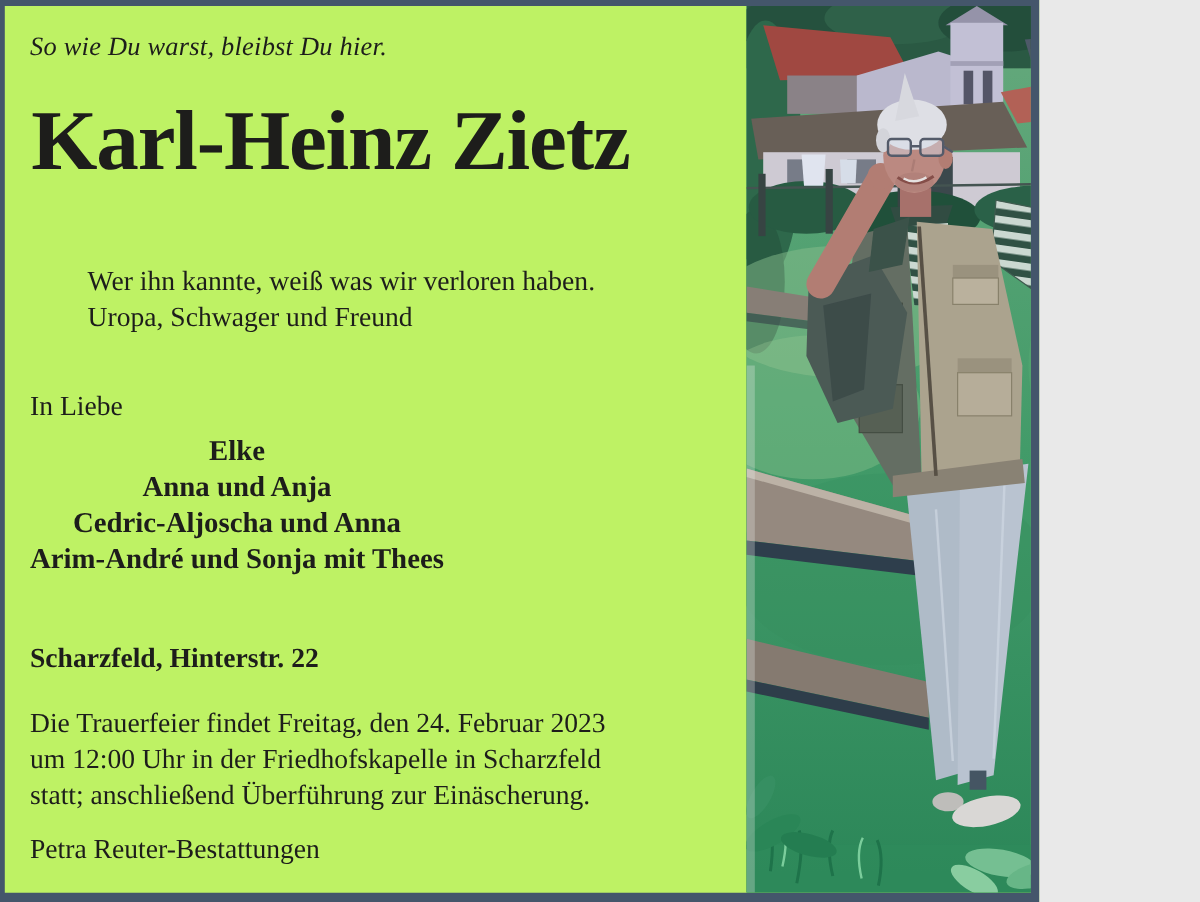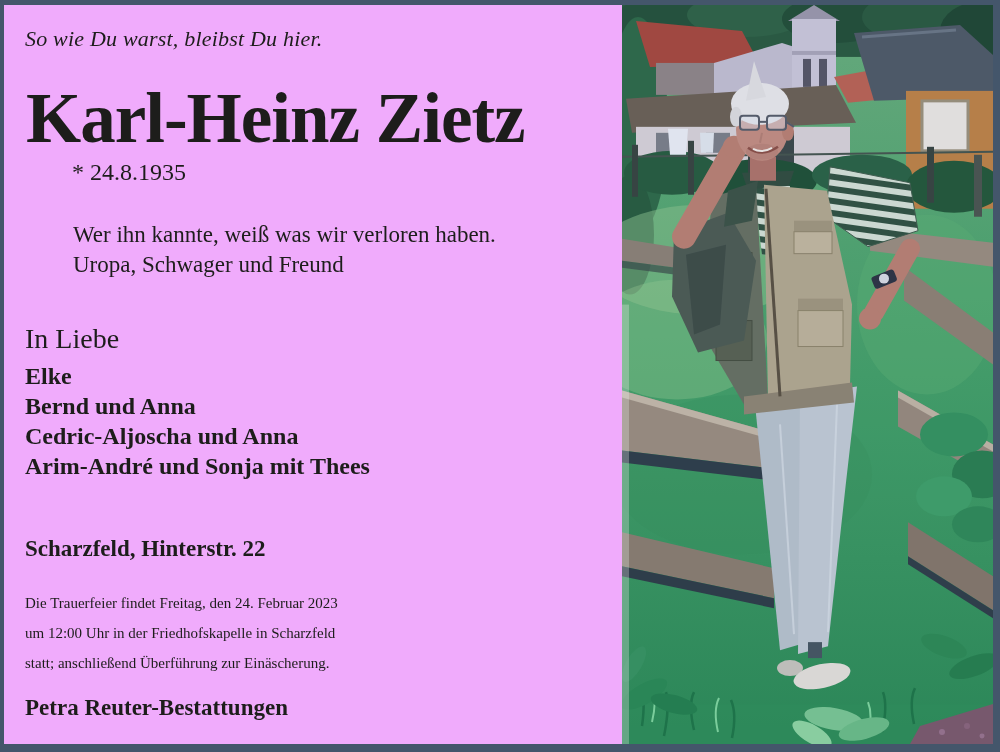--- a/index.html
+++ b/index.html
@@ -1,20 +1,20 @@
 <!DOCTYPE html>
 <html><head>
 <meta charset="utf-8">
 <style>
   html,body{margin:0;padding:0;background:#e9e9e9;}
   .page{
     position:relative;
-    width:1000px;height:752px;
+    width:866px;height:752px;
     box-sizing:border-box;
-    background:#f0abfc;
+    background:#bef264;
     border-style:solid;
     border-color:#44566b;
     border-width:5px 7px 8px 4px;
     overflow:hidden;
     font-family:"Liberation Serif","DejaVu Serif",serif;
     color:#1d1d1b;
   }
   .abs{position:absolute;}
   .epigraph{
     top:21px;left:21px;
@@ -23,54 +23,53 @@
   }
   .deceased-name{
     top:81px;left:22px;margin:0;
     font-size:71px;line-height:64px;font-weight:bold;
     letter-spacing:-1px;white-space:nowrap;font-family:Liberation Serif, serif;
   }
   .dates{top:154px;left:0;width:560px;height:30px;font-size:24px;}
   .dates .birth{position:absolute;left:68px;top:0;white-space:nowrap;}
   .dates .death{position:absolute;left:305px;top:0;white-space:nowrap;}
   .tribute{top:215px;left:21px;font-size:23px;line-height:30px;white-space:nowrap;margin-left:48px;}
-  .closing{top:319px;left:21px;font-size:28px;line-height:30px;}
-  .mourners{top:356px;left:21px;font-size:24px;line-height:30px;font-weight:bold;white-space:nowrap;}
+  .closing{top:319px;left:21px;font-size:23px;line-height:30px;}
+  .mourners{top:356px;left:21px;font-size:24px;line-height:30px;font-weight:bold;white-space:nowrap;text-align:center;}
   .address{top:529px;left:21px;font-size:23px;line-height:30px;white-space:nowrap;font-weight:bold;}
-  .service{top:583px;left:21px;font-size:15px;line-height:30px;white-space:nowrap;}
-  .funeral-home{top:688px;left:21px;font-size:23px;line-height:30px;white-space:nowrap;font-weight:bold;}
+  .service{top:583px;left:21px;font-size:23px;line-height:30px;white-space:nowrap;}
+  .funeral-home{top:688px;left:21px;font-size:23px;line-height:30px;white-space:nowrap;}
   .photo{
     top:0;left:618px;width:371px;height:739px;
     overflow:hidden;background:#4a9a63;
   }
   .photo svg{display:block;}
 </style>
 </head>
 <body>
 
 <div class="page">
 
   <div class="abs epigraph">So wie Du warst, bleibst Du hier.</div>
 
   <h1 class="abs deceased-name">Karl-Heinz Zietz</h1>
 
   <div class="abs dates">
-    <span class="birth">* 24.8.1935</span>
   </div>
 
   <div class="abs tribute">
     <div>Wer ihn kannte, weiß was wir verloren haben.</div>
     <div>Uropa, Schwager und Freund</div>
   </div>
 
   <div class="abs closing">In Liebe</div>
 
   <div class="abs mourners">
     <div>Elke</div>
-    <div>Bernd und Anna</div>
+    <div>Anna und Anja</div>
     <div>Cedric-Aljoscha und Anna</div>
     <div>Arim-André und Sonja mit Thees</div>
   </div>
 
   <div class="abs address">Scharzfeld, Hinterstr. 22</div>
 
   <div class="abs service">
     <div>Die Trauerfeier findet Freitag, den 24. Februar 2023</div>
     <div>um 12:00 Uhr in der Friedhofskapelle in Scharzfeld</div>
     <div>statt; anschließend Überführung zur Einäscherung.</div>

